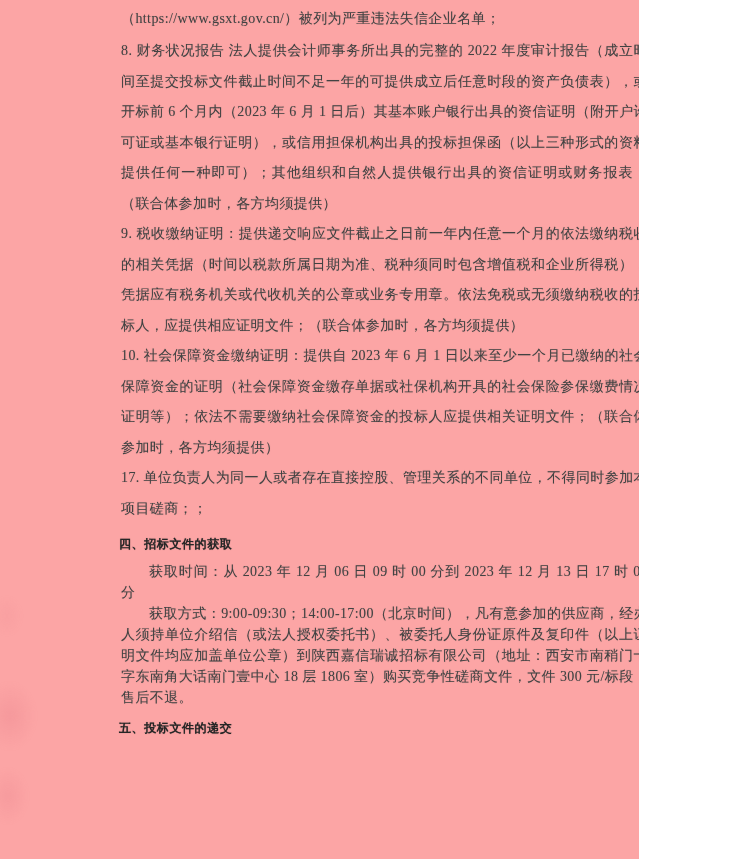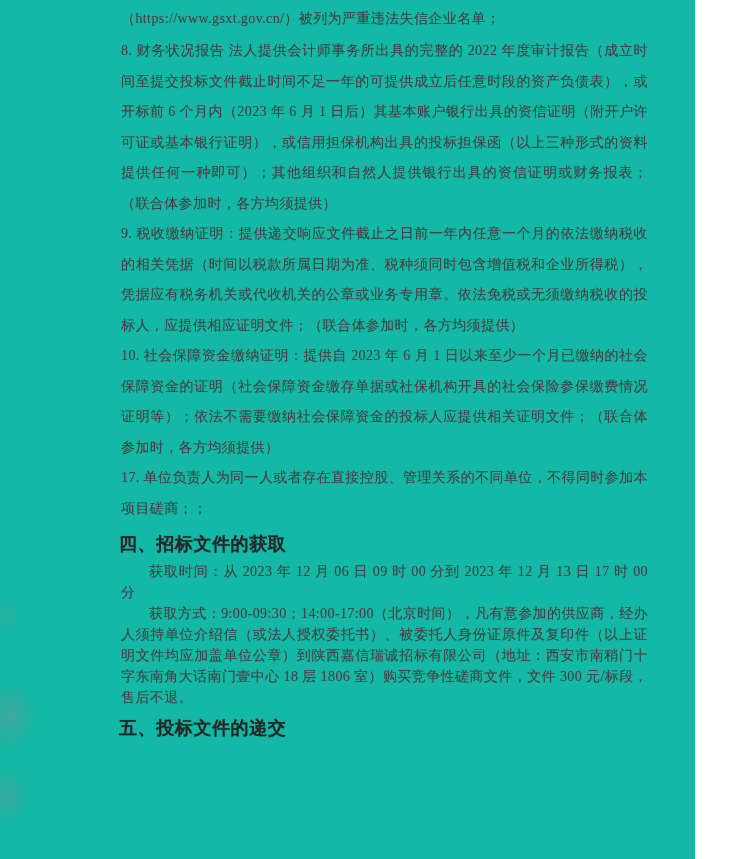--- a/index.html
+++ b/index.html
@@ -2,23 +2,23 @@
 <html><head>
 <meta charset="utf-8">
 <style>
   html, body {
     margin: 0;
     padding: 0;
     background: #ffffff;
   }
   .page {
     position: relative;
-    width: 695px;
+    width: 639px;
     height: 859px;
-    background: #14b8a6;
+    background: #fca5a5;
     overflow: hidden;
     font-family: "Liberation Serif", "DejaVu Serif", serif;
     color: #424242;
     text-shadow: 0 0 1px rgba(90,90,90,0.35);
   }
   .content {
     position: absolute;
     left: 121px;
     top: 4px;
     width: 527px;
@@ -39,21 +39,21 @@
   .note {
     text-indent: 2em;
     line-height: 30px;
     margin-top: 4px;
   }
   .note .ital {
     font-style: italic;
   }
   h2.sec-heading {
     margin: 8px 0 4px -2px;
-    font-size: 18px;
+    font-size: 12px;
     font-weight: bold;
     color: #262626;
     line-height: 25px;
     letter-spacing: 0.6px;
     text-shadow: 0 0 1px rgba(40,40,40,0.45);
   }
   .sec-line {
     text-indent: 2em;
     line-height: 21px;
   }

